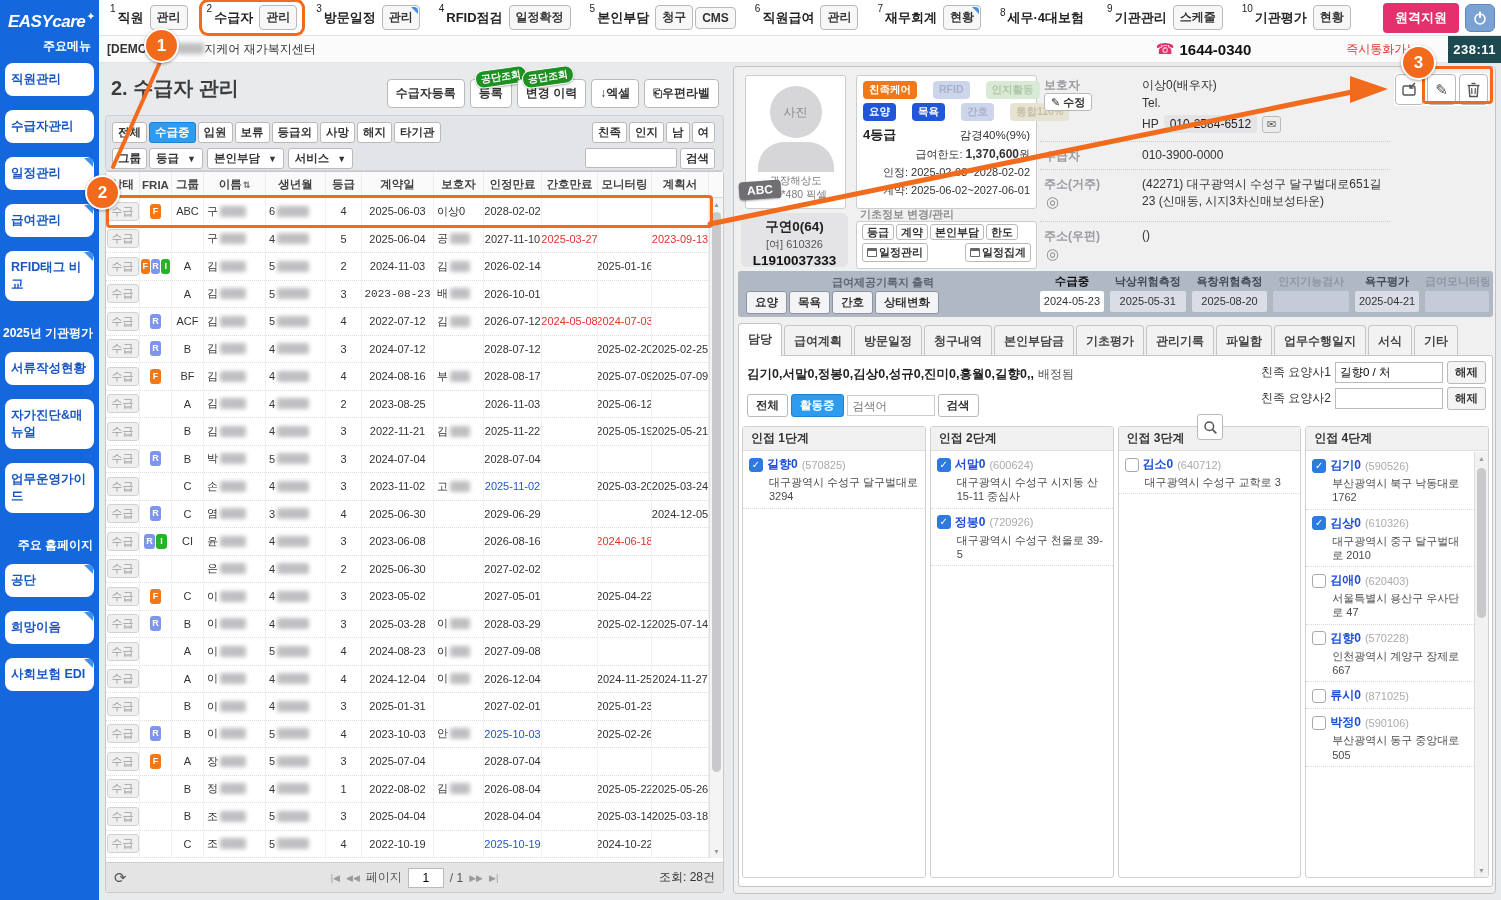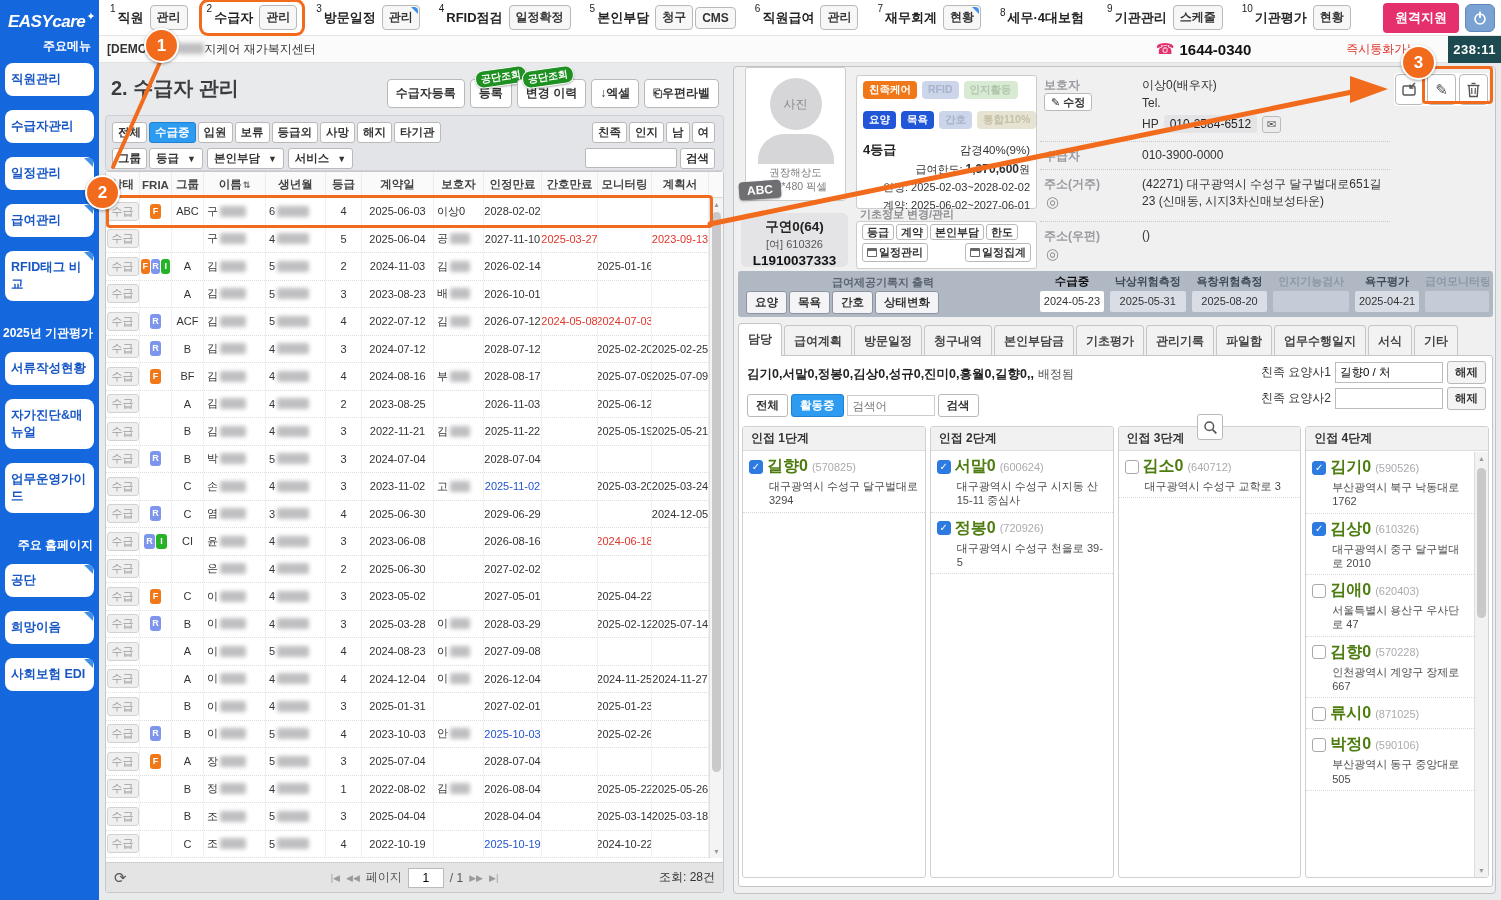--- a/index.html
+++ b/index.html
@@ -82,34 +82,34 @@
     border-radius:0 0 3px 3px;display:flex;align-items:center;padding:0 8px}
   #pager .mid{position:absolute;left:0;right:0;display:flex;justify-content:center;align-items:center;gap:6px;font-size:12px;color:#555}
   .pg-ic{color:#9a9a9a;font-size:9px;cursor:pointer}
   #page-input{width:36px;height:20px;border:1px solid #bbb;background:#fff;text-align:center;font-size:12px}
   #refresh-ic{font-size:15px;color:#555;cursor:pointer;z-index:1}
   #count-label{margin-left:auto;font-size:12px;color:#333;z-index:1}
   
   #detail{position:absolute;left:634px;top:3px;width:763px;height:828px;background:#f0f0f1;border:1px solid #c3c3c6;
     border-radius:4px}
   .card{position:absolute;background:#fff;border:1px solid #ccc;border-radius:3px}
-  #photo-card{left:11px;top:0;width:101px;height:134px;overflow:hidden;text-align:center}
+  #photo-card{left:11px;top:8px;width:101px;height:134px;overflow:hidden;text-align:center}
   .ph-head{position:absolute;left:24px;top:10px;width:52px;height:52px;border-radius:50%;background:#d6d6d9}
   .ph-body{position:absolute;left:12px;top:66px;width:76px;height:30px;border-radius:26px 26px 0 0;background:#d6d6d9}
   .ph-label{position:absolute;left:0;right:0;top:28px;color:#8b8b8b;font-size:12px}
   .ph-hint{position:absolute;left:0;right:0;color:#7d7d7d;font-size:10.5px}
   #abc-tag{position:absolute;left:5px;top:114px;background:#6f6f73;color:#fff;font-weight:bold;font-size:12px;
     border-radius:4px;padding:2px 8px;transform:rotate(-4deg);box-shadow:0 1px 2px rgba(0,0,0,.35);z-index:2}
   #name-card{position:absolute;left:7px;top:146px;width:107px;height:54px;background:#e4e4e7;border-radius:6px;
     text-align:center;padding-top:5px}
   #name-age{font-size:13.5px;font-weight:bold;color:#222}
   #gender-birth{font-size:11px;color:#555;margin:1px 0}
   #person-code{font-size:13.5px;font-weight:bold;color:#111}
   #badge-card{left:122px;top:8px;width:181px;height:134px;padding:5px 6px}
-  .bd-row{display:flex;gap:5px;margin-bottom:12px}
+  .bd-row{display:flex;gap:16px;margin-bottom:4px}
   .bdg{border-radius:4px;font-size:10.5px;font-weight:bold;padding:2px 6px;white-space:nowrap}
   .on-orange{background:#f07818;color:#fff}.on-blue{background:#2156d8;color:#fff}
   .off-blue{background:#ccd5e9;color:#a7b2cc}.off-green{background:#d8e9d4;color:#afc7ab}.off-tan{background:#e6e3d2;color:#c5c1a6}
   #grade-line{display:flex;align-items:baseline;margin-top:5px}
   #grade-val{font-size:13px;font-weight:bold;color:#222}
   #reduction{margin-left:auto;font-size:11.5px;color:#333}
   .r-line{text-align:right;font-size:11px;color:#333;margin-top:3px;white-space:nowrap}
   #limit-val{font-weight:bold;font-size:12px}
   #basic-h{position:absolute;left:126px;top:140px;font-size:11px;color:#8e8e92;font-weight:bold}
   #basic-card{left:122px;top:154px;width:181px;height:48px;padding:3px 4px}
@@ -165,21 +165,21 @@
     border-radius:3px;display:flex;align-items:center;justify-content:center;z-index:3;cursor:pointer}
   #stepcols{position:absolute;left:3px;right:3px;top:70px;bottom:8px;display:flex;gap:4px}
   .stepcol{flex:1;border:1px solid #d0d0d3;border-radius:3px;background:#fff;position:relative;overflow:hidden}
   .stepcol .sc-h{height:24px;background:#f1f1f2;border-bottom:1px solid #ddd;font-size:12px;font-weight:bold;
     color:#333;display:flex;align-items:center;padding-left:8px}
   .cg-item{padding:5px 6px 4px;border-bottom:1px dotted #d7d7d7}
   .cg-top{display:flex;align-items:center;gap:4px}
   .cbx{width:14px;height:14px;border-radius:3px;border:1.5px solid #a9a9ad;background:#fff;flex:none;
     color:#fff;font-size:10px;text-align:center;line-height:12px}
   .cbx.on{background:#2d7be0;border-color:#2d7be0}
-  .cg-name{font-size:16px;font-weight:bold;color:#4d7c0f}
+  .cg-name{font-size:12px;font-weight:bold;color:#1d4ed8}
   .cg-id{font-size:11px;color:#ababaf}
   .cg-addr{margin:2px 0 0 20px;font-size:11px;color:#4a4a4a;line-height:1.3}
   #step4-scroll{position:absolute;right:0;top:25px;bottom:0;width:14px;background:#f2f2f3;border-left:1px solid #ddd}
   
   #anno-svg{position:absolute;left:0;top:0;width:1501px;height:900px;pointer-events:none;z-index:49}
   .anno-circle{position:absolute;width:35px;height:35px;border-radius:50%;background:#f26b1d;border:2px solid #fff;
     color:#fff;font-weight:bold;font-size:17px;display:flex;align-items:center;justify-content:center;
     box-shadow:0 1px 3px rgba(0,0,0,.35);z-index:50;pointer-events:none}
   .anno-box{position:absolute;border:3px solid #f26b1d;border-radius:4px;z-index:48;pointer-events:none}
 </style>
@@ -393,21 +393,21 @@
         </div>
         <div class="tr">
           <div class="td" style="width: 34px;">
             <span class="st-badge">수급</span>
           </div>
           <div class="td" style="width: 32px;"></div>
           <div class="td" style="width: 32px;">A</div>
           <div class="td left" style="width: 62px;">김<span class="blurblock" style="width: 26px; margin-left: 2px;"></span></div>
           <div class="td left" style="width: 60px;">5<span class="blurblock" style="width: 32px; margin-left: 2px;"></span></div>
           <div class="td" style="width: 36px;">3</div>
-          <div class="td" style="width: 72px;">2023-08-23</div>
+          <div class="td" style="width: 72px; font-family: Liberation Mono, monospace;">2023-08-23</div>
           <div class="td left" style="width: 50px;">배<span class="blurblock" style="width: 20px; margin-left: 2px;"></span></div>
           <div class="td " style="width: 58px;">2026-10-01</div>
           <div class="td " style="width: 56px;"></div>
           <div class="td " style="width: 54px;"></div>
           <div class="td " style="width: 57px;"></div>
         </div>
         <div class="tr">
           <div class="td" style="width: 34px;">
             <span class="st-badge">수급</span>
           </div>

